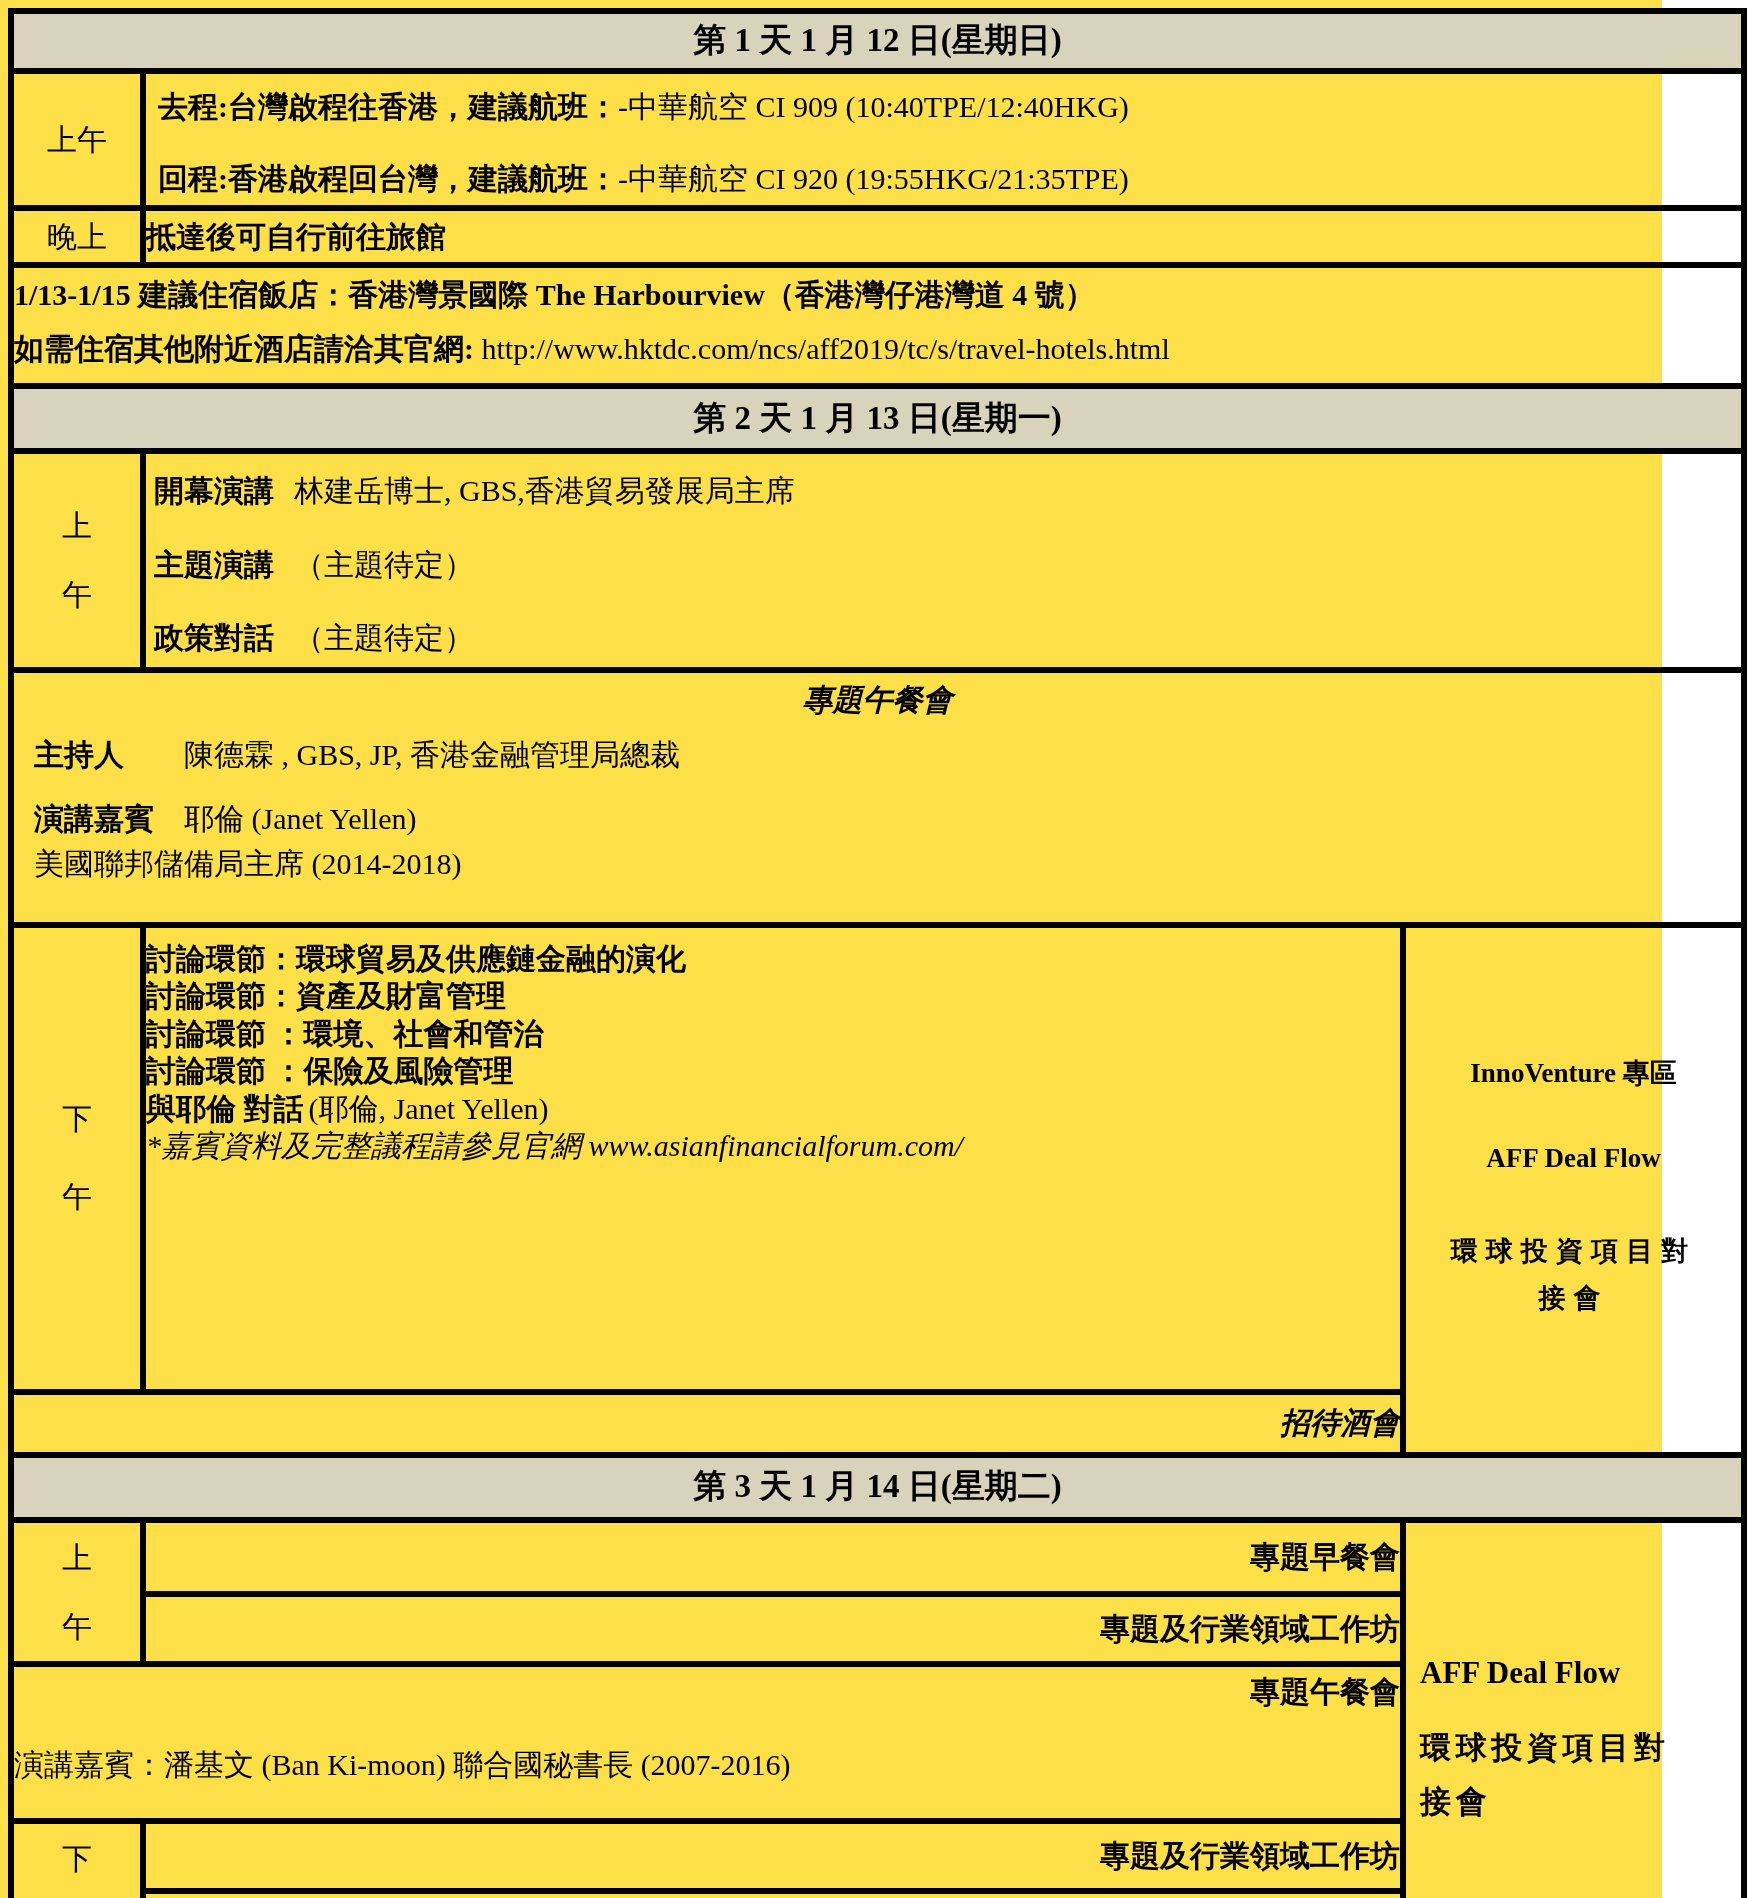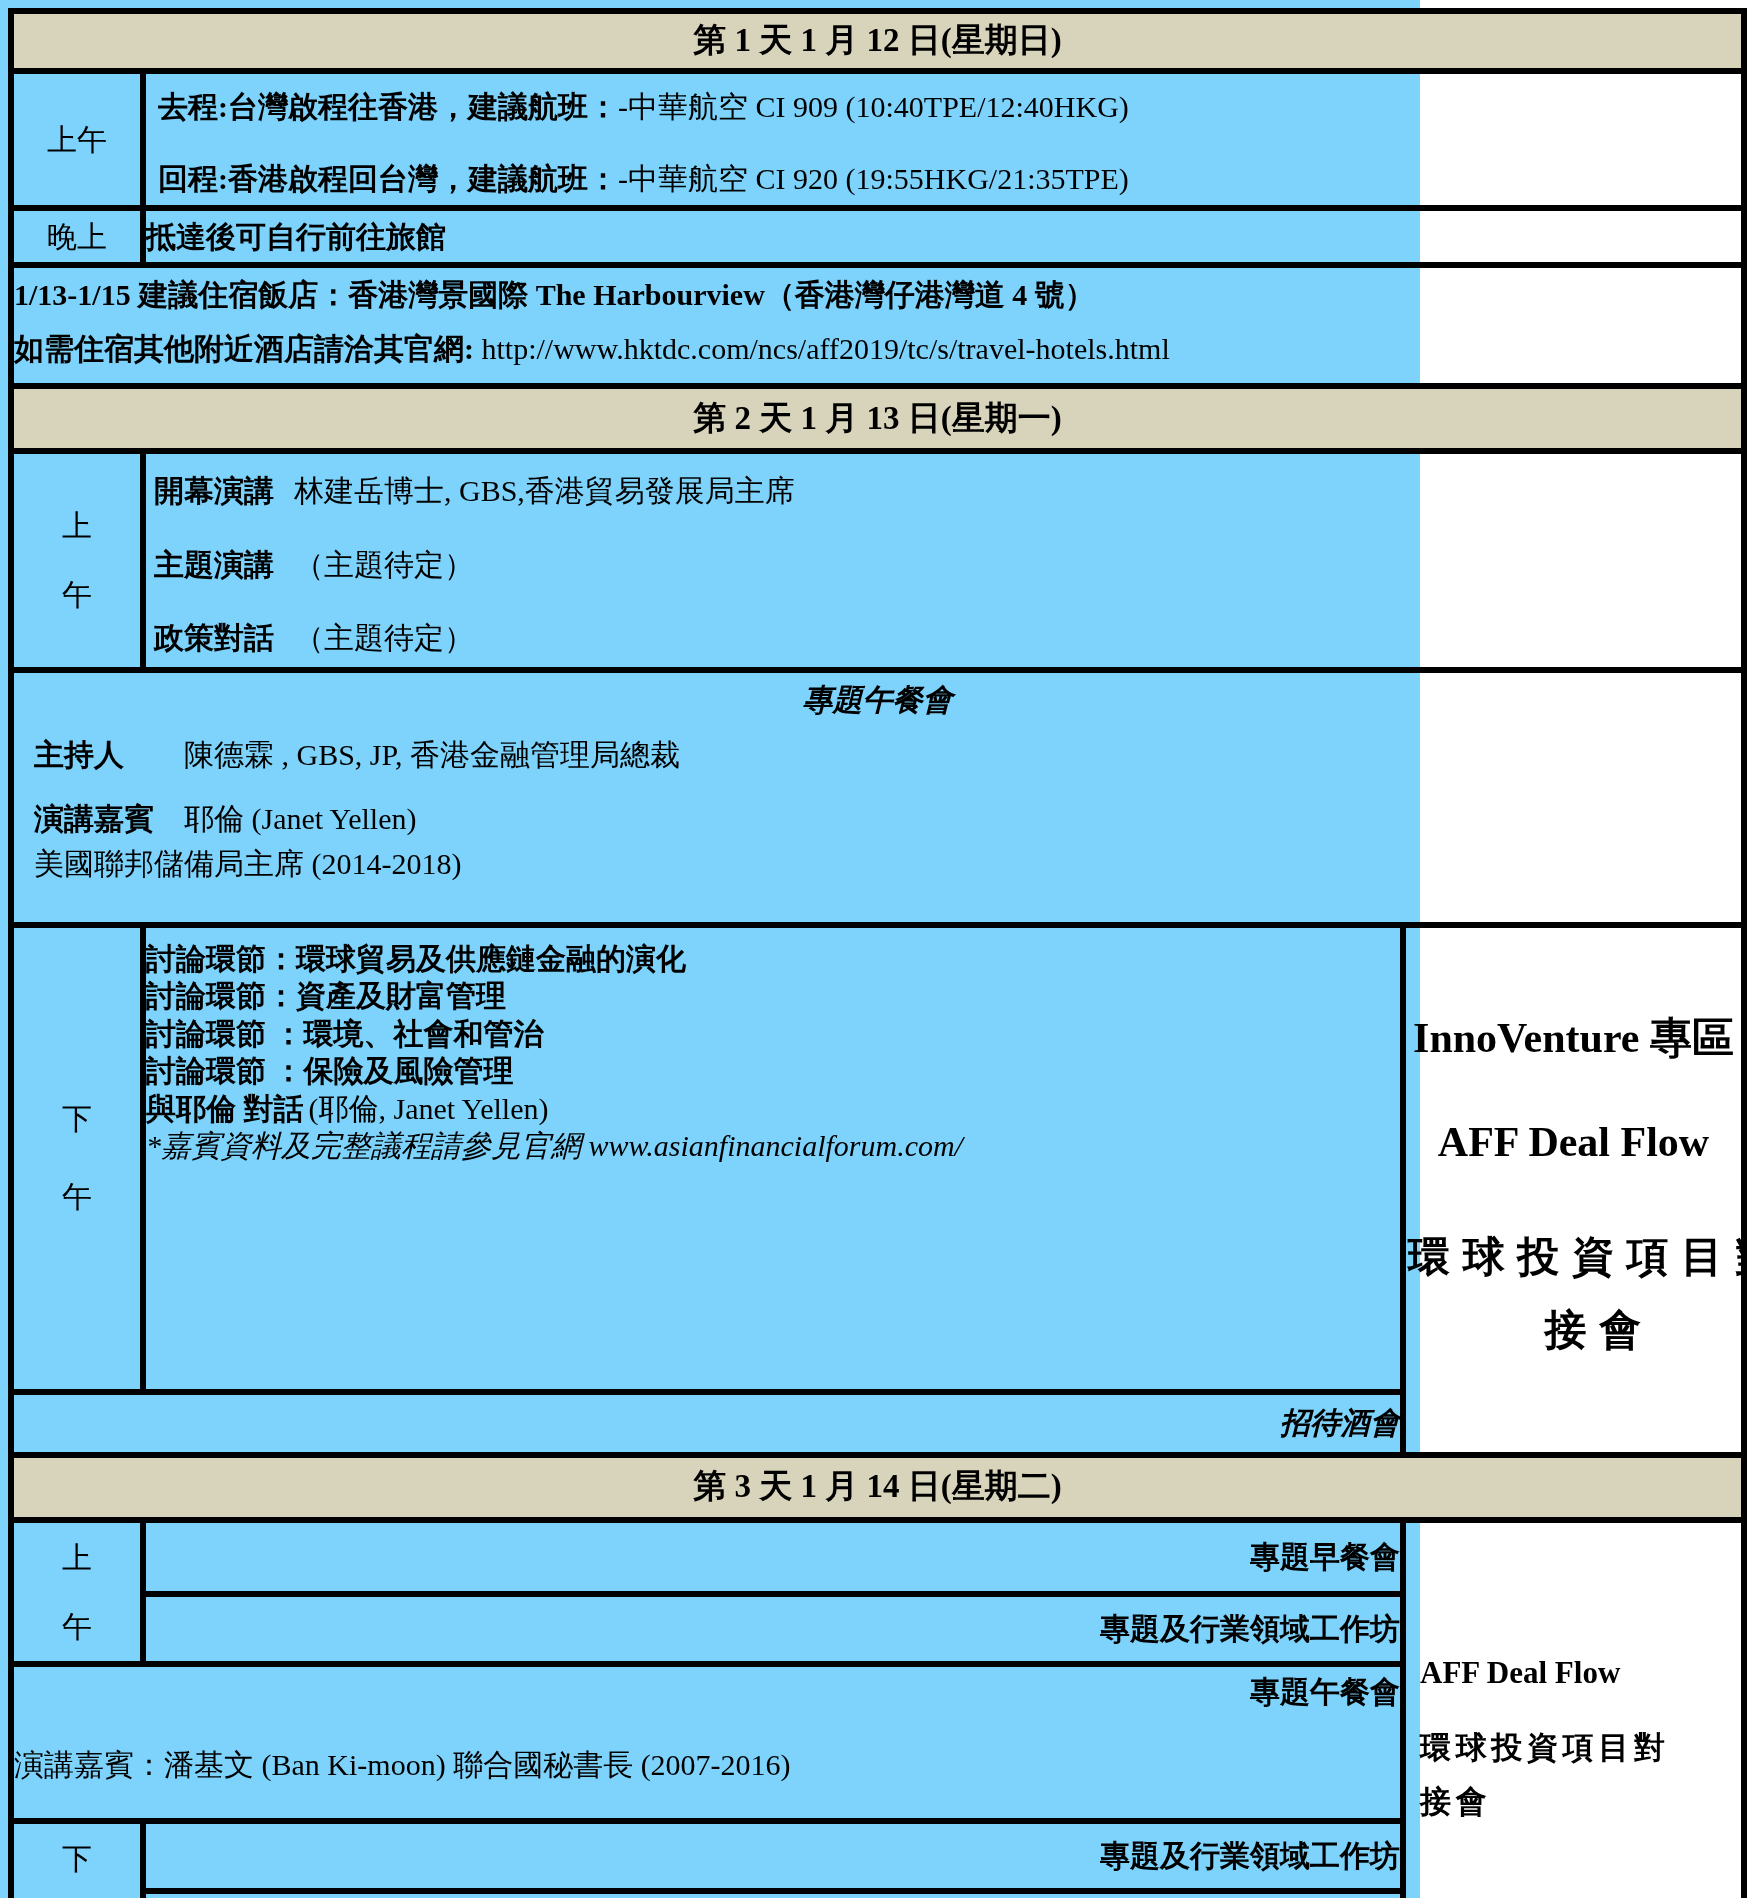--- a/index.html
+++ b/index.html
@@ -2,25 +2,25 @@
 <html lang="zh-Hant"><head>
 <meta charset="utf-8">
 <style>
   html,body{
     margin:0;
     background:#ffffff;
     font-family:"Liberation Serif","DejaVu Serif",serif;
     color:#000;
   }
   .page{
-    width:1420px;
+    width:1662px;
     height:1898px;
     box-sizing:border-box;
     padding:8px;
-    background:#7dd3fc;
+    background:#fde047;
   }
   table.itin{
     border-collapse:collapse;
     table-layout:fixed;
     width:1733px;
     font-size:30px;
     line-height:1.25;
   }
   table.itin td{
     border:6px solid #000;
@@ -92,21 +92,21 @@
 
   .aft-block{display:flex;flex-direction:column;padding-top:12px;}
   .aft-block .panel{font-weight:bold;}
   .dlg-val{font-weight:normal;margin-left:5px;}
   .footnote{font-style:italic;}
 
   td.center-cell{text-align:center;}
   .side2{
     text-align:center;
     display:flex;flex-direction:column;row-gap:52px;
-    font-weight:bold;font-size:42px;
+    font-weight:bold;font-size:27px;
   }
   .side2 .wrapbox{
     width:9.2em;margin:0 auto;letter-spacing:0.3em;
     word-break:break-all;text-align:center;line-height:1.75;
   }
   .side3{
     padding-left:14px;
     font-weight:bold;font-size:31px;
     display:flex;flex-direction:column;row-gap:28px;
   }

